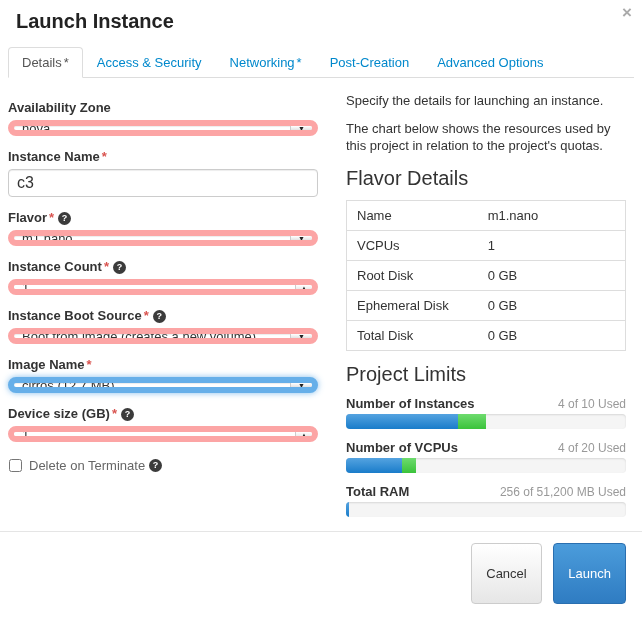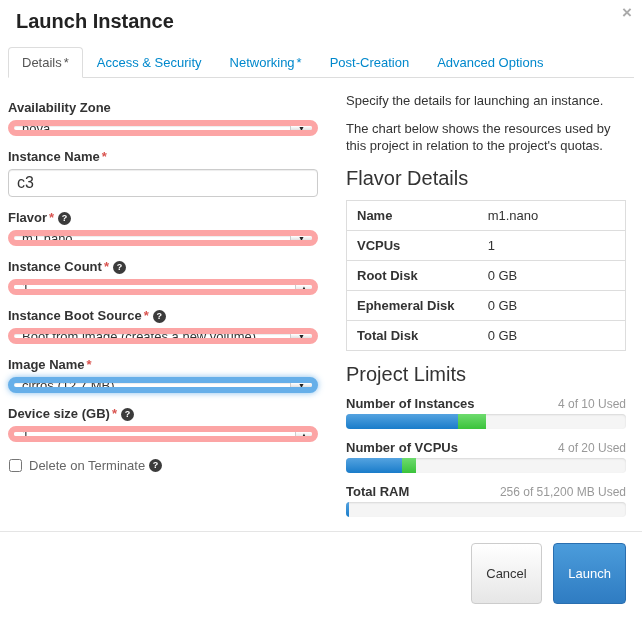--- a/index.html
+++ b/index.html
@@ -72,21 +72,21 @@
   }
   .spin.up{border-bottom:1px solid #ccc;}
   .checkbox-row{display:flex;align-items:center;margin-top:16px;color:#666;}
   .checkbox-row input{width:13px;height:13px;margin:0 7px 0 1px;}
   
   .help-text{margin:0 0 10px;line-height:1.35;color:#333;}
   .section-heading{font-size:20px;font-weight:normal;color:#333;margin:12px 0 10px;}
   .flavor-table{width:100%;border-collapse:collapse;border:1px solid #ddd;}
   .flavor-table td{border-top:1px solid #ddd;padding:7px 10px;font-size:13px;}
   .flavor-table tr:first-child td{border-top:none;}
-  .flavor-table td.k{font-weight:bold;width:47%;}
+  .flavor-table td.k{font-weight:normal;width:47%;}
   .quota{margin-bottom:11px;}
   .quota-head{display:flex;justify-content:space-between;align-items:baseline;}
   .quota-label{font-weight:bold;}
   .quota-usage{color:#999;font-size:12px;}
   .progress{
     height:15px;margin-top:3px;background:#f5f5f5;border-radius:4px;overflow:hidden;
     box-shadow:inset 0 1px 2px rgba(0,0,0,0.12);display:flex;
   }
   .bar{height:100%;background-image:linear-gradient(rgba(255,255,255,.25),rgba(0,0,0,.06));}
   .bar.blue{background-color:var(--bar-blue);}

